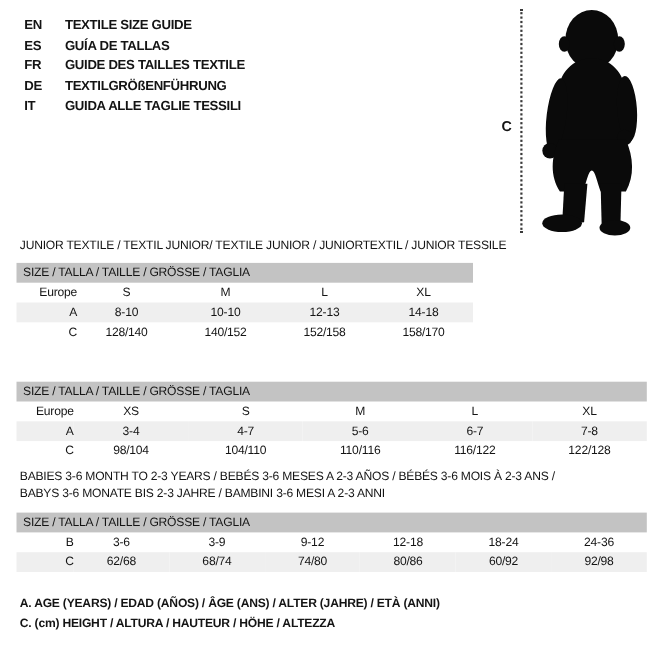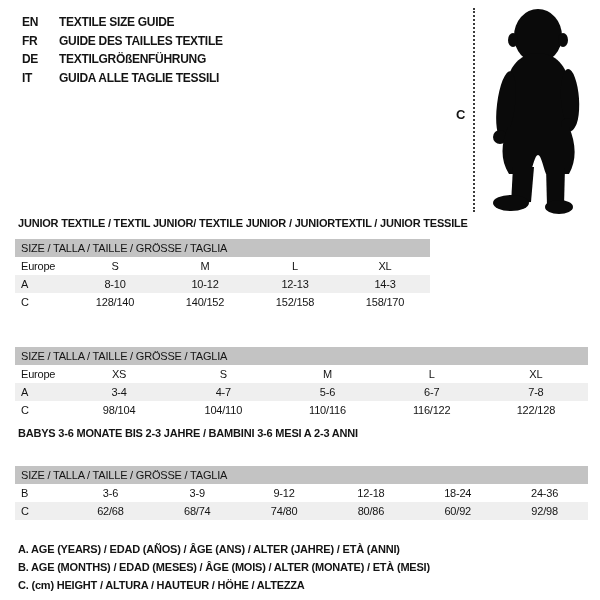--- a/index.html
+++ b/index.html
@@ -9,43 +9,47 @@
   }
   
   .lang-block{position:absolute;left:22px;top:13px;font-weight:700;font-size:12px;line-height:18.5px;letter-spacing:-0.3px;}
   .lang-row{display:flex;}
   .lang-code{width:37px;flex:0 0 37px;}
   
   .dotline{position:absolute;left:473px;top:8px;height:204px;width:0;border-left:2px dotted #3a3a3a;}
   .c-label{position:absolute;left:456px;top:107px;font-weight:700;font-size:13px;}
   .toddler{position:absolute;left:483px;top:5px;}
   
-  .section-title{position:absolute;left:18px;font-weight:700;font-size:11px;letter-spacing:-0.2px;white-space:nowrap;}
+  .section-title{position:absolute;left:18px;font-weight:400;font-size:11px;letter-spacing:-0.2px;white-space:nowrap;}
   .section-title .sub{font-size:8px;vertical-align:-2px;}
   .two-line{line-height:15.5px;}
   
   .size-table{position:absolute;left:15px;border-collapse:collapse;table-layout:fixed;font-size:11px;letter-spacing:-0.2px;}
   .size-table td{height:18px;padding:0;text-align:center;vertical-align:middle;}
-  .size-table td.lbl{text-align:left;padding-left:6px;}
+  .size-table td.lbl{text-align:right;padding-left:6px;}
   .size-table tr.bar td{background:#c3c3c3;text-align:left;padding-left:6px;}
   .size-table tr.shade td{background:#efefef;}
   .t1{width:415px;}
   .t2,.t3{width:573px;}
   
   .notes{position:absolute;left:18px;top:540px;font-weight:700;font-size:11px;line-height:18px;letter-spacing:-0.2px;}
 </style>
 </head>
 <body>
 
 <div class="page">
 
   <div class="lang-block">
     <div class="lang-row">
       <span class="lang-code">EN</span>
       <span class="lang-title">TEXTILE SIZE GUIDE</span>
+    </div>
+    <div class="lang-row">
+      <span class="lang-code">ES</span>
+      <span class="lang-title">GUÍA DE TALLAS</span>
     </div>
     <div class="lang-row">
       <span class="lang-code">FR</span>
       <span class="lang-title">GUIDE DES TAILLES TEXTILE</span>
     </div>
     <div class="lang-row">
       <span class="lang-code">DE</span>
       <span class="lang-title">TEXTILGRÖßENFÜHRUNG</span>
     </div>
     <div class="lang-row">
@@ -90,23 +94,23 @@
     <tr>
       <td class="lbl">Europe</td>
       <td>S</td>
       <td>M</td>
       <td>L</td>
       <td>XL</td>
     </tr>
     <tr class="shade">
       <td class="lbl">A</td>
       <td>8-10</td>
-      <td>10-12</td>
+      <td>10-10</td>
       <td>12-13</td>
-      <td>14-3</td>
+      <td>14-18</td>
     </tr>
     <tr>
       <td class="lbl">C</td>
       <td>128/140</td>
       <td>140/152</td>
       <td>152/158</td>
       <td>158/170</td>
     </tr>
   </tbody>
     </table>
@@ -145,20 +149,21 @@
       <td>98/104</td>
       <td>104/110</td>
       <td>110/116</td>
       <td>116/122</td>
       <td>122/128</td>
     </tr>
   </tbody>
     </table>
 
   <div class="section-title two-line" style="top:426px">
+    <div>BABIES 3-6 MONTH TO 2-3 YEARS / BEBÉS 3-6 MESES A 2-3 AÑOS / BÉBÉS 3-6 MOIS À 2-3 ANS /</div>
     <div>BABYS 3-6 MONATE BIS 2-3 JAHRE / BAMBINI 3-6 MESI A 2-3 ANNI</div>
   </div>
   <table class="size-table t3" style="top:466px">
     <colgroup>
         <col style="width:52px">
         <col>
         <col>
         <col>
         <col>
         <col>
@@ -184,17 +189,16 @@
       <td>74/80</td>
       <td>80/86</td>
       <td>60/92</td>
       <td>92/98</td>
     </tr>
   </tbody>
     </table>
 
   <div class="notes">
     <div>A. AGE (YEARS) / EDAD (AÑOS) / ÂGE (ANS) / ALTER (JAHRE) / ETÀ (ANNI)</div>
-    <div>B. AGE (MONTHS) / EDAD (MESES) / ÂGE (MOIS) / ALTER (MONATE) / ETÀ (MESI)</div>
     <div>C. (cm) HEIGHT / ALTURA / HAUTEUR / HÖHE / ALTEZZA</div>
   </div>
 
 </div>
 
 </body></html>

